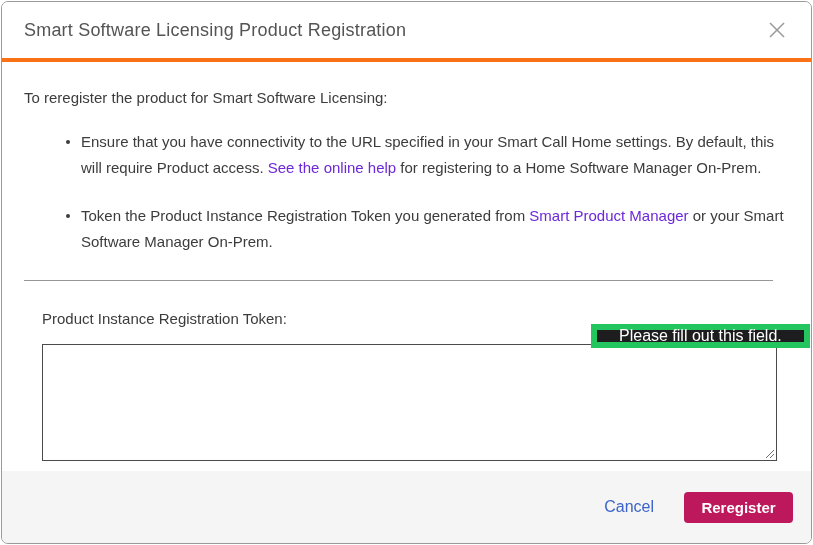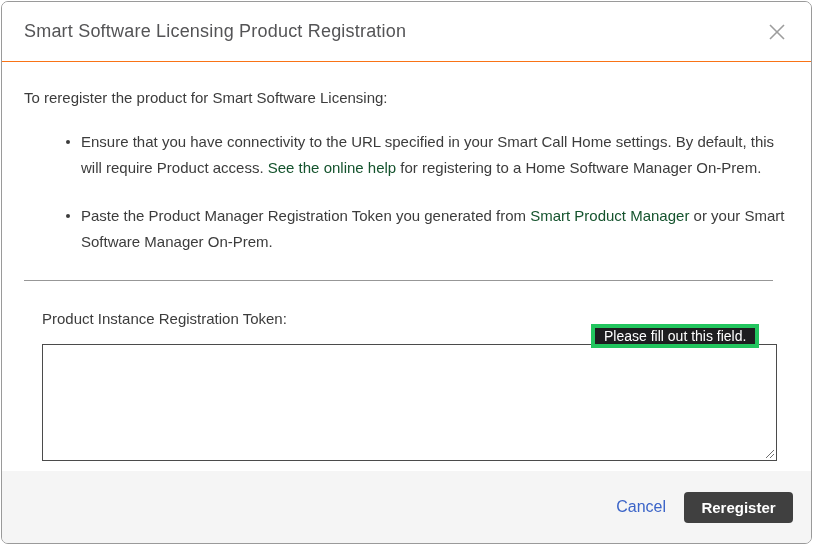--- a/index.html
+++ b/index.html
@@ -18,21 +18,21 @@
     border-radius: 7px;
     background: #ffffff;
     overflow: hidden;
   }
   .dialog-header {
     height: 60px;
     display: flex;
     align-items: center;
     justify-content: space-between;
     padding: 0 20px 0 22px;
-    border-bottom: 1px solid #f97316;
+    border-bottom: 4px solid #f97316;
     background: #ffffff;
   }
   .dialog-title {
     font-size: 18px;
     color: #545456;
     letter-spacing: 0.2px;
   }
   .close-btn {
     width: 28px;
     height: 28px;
@@ -67,21 +67,21 @@
     content: "";
     position: absolute;
     left: 2px;
     top: 11px;
     width: 4px;
     height: 4px;
     border-radius: 50%;
     background: #3c3c3c;
   }
   a.inline-link {
-    color: #14532d;
+    color: #6d28d9;
     text-decoration: none;
     cursor: pointer;
   }
   .section-divider {
     border: none;
     border-top: 1px solid #979797;
     margin: 25px 16px 0 0;
   }
   .token-section {
     margin: 29px 0 0 18px;
@@ -118,51 +118,51 @@
     pointer-events: none;
   }
   .validation-tooltip {
     position: absolute;
     left: 589px;
     top: 322px;
     height: 24px;
     display: flex;
     align-items: center;
     background: #1d1d1f;
-    border: 4px solid #22c55e;
+    border: 6px solid #22c55e;
     color: #ffffff;
-    font-size: 14px;
-    padding: 0 9px;
+    font-size: 16px;
+    padding: 0 22px;
     white-space: nowrap;
     z-index: 5;
   }
   .dialog-footer {
     position: absolute;
     left: 0;
     bottom: 0;
     width: 100%;
     height: 72px;
     background: #f5f5f5;
     display: flex;
     align-items: center;
     justify-content: flex-end;
     padding-right: 18px;
-    gap: 16px;
+    gap: 28px;
   }
   .cancel-btn {
     background: transparent;
     border: none;
     color: #3b64c8;
     font-size: 16px;
     font-family: "Liberation Sans", sans-serif;
     cursor: pointer;
     padding: 4px 2px;
   }
   .primary-btn {
-    background: #404040;
+    background: #be185d;
     border: none;
     border-radius: 4px;
     color: #ffffff;
     font-size: 15px;
     font-weight: bold;
     font-family: "Liberation Sans", sans-serif;
     width: 109px;
     height: 31px;
     cursor: pointer;
   }
@@ -183,21 +183,21 @@
   </div>
 
   <div class="dialog-body">
     <div class="intro-text">To reregister the product for Smart Software Licensing:</div>
 
     <ul class="bullet-list">
       <li>
         <span>Ensure that you have connectivity to the URL specified in your Smart Call Home settings. By default, this will require Product access. </span><a class="inline-link">See the online help</a><span> for registering to a Home Software Manager On-Prem.</span>
       </li>
       <li>
-        <span>Paste the Product Manager Registration Token you generated from </span><a class="inline-link">Smart Product Manager</a><span> or your Smart Software Manager On-Prem.</span>
+        <span>Token the Product Instance Registration Token you generated from </span><a class="inline-link">Smart Product Manager</a><span> or your Smart Software Manager On-Prem.</span>
       </li>
     </ul>
 
     <hr class="section-divider">
 
     <div class="token-section">
       <label class="token-label">Product Instance Registration Token:</label>
       <div class="textarea-wrap">
         <textarea class="token-input" style=""></textarea>
         <svg class="resize-handle" width="12" height="12" viewBox="0 0 12 12">

